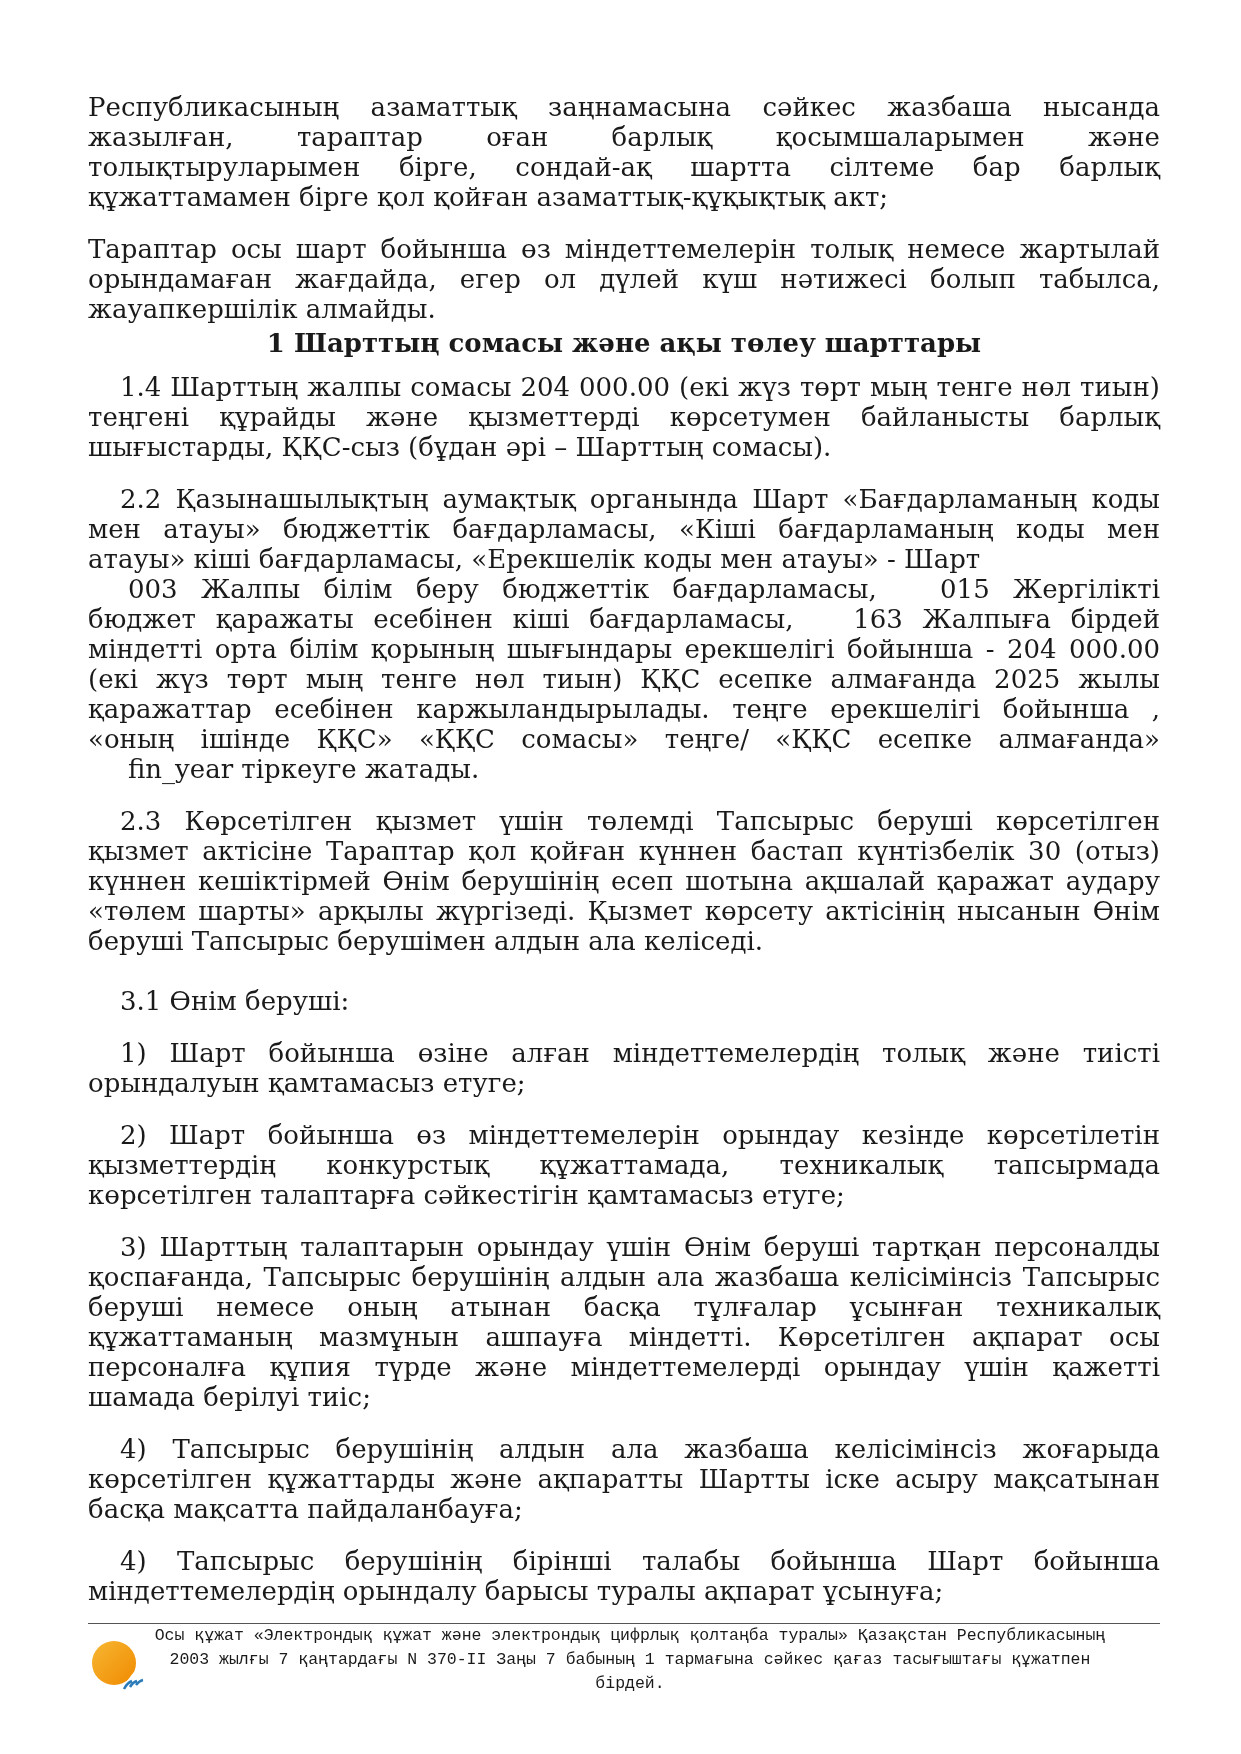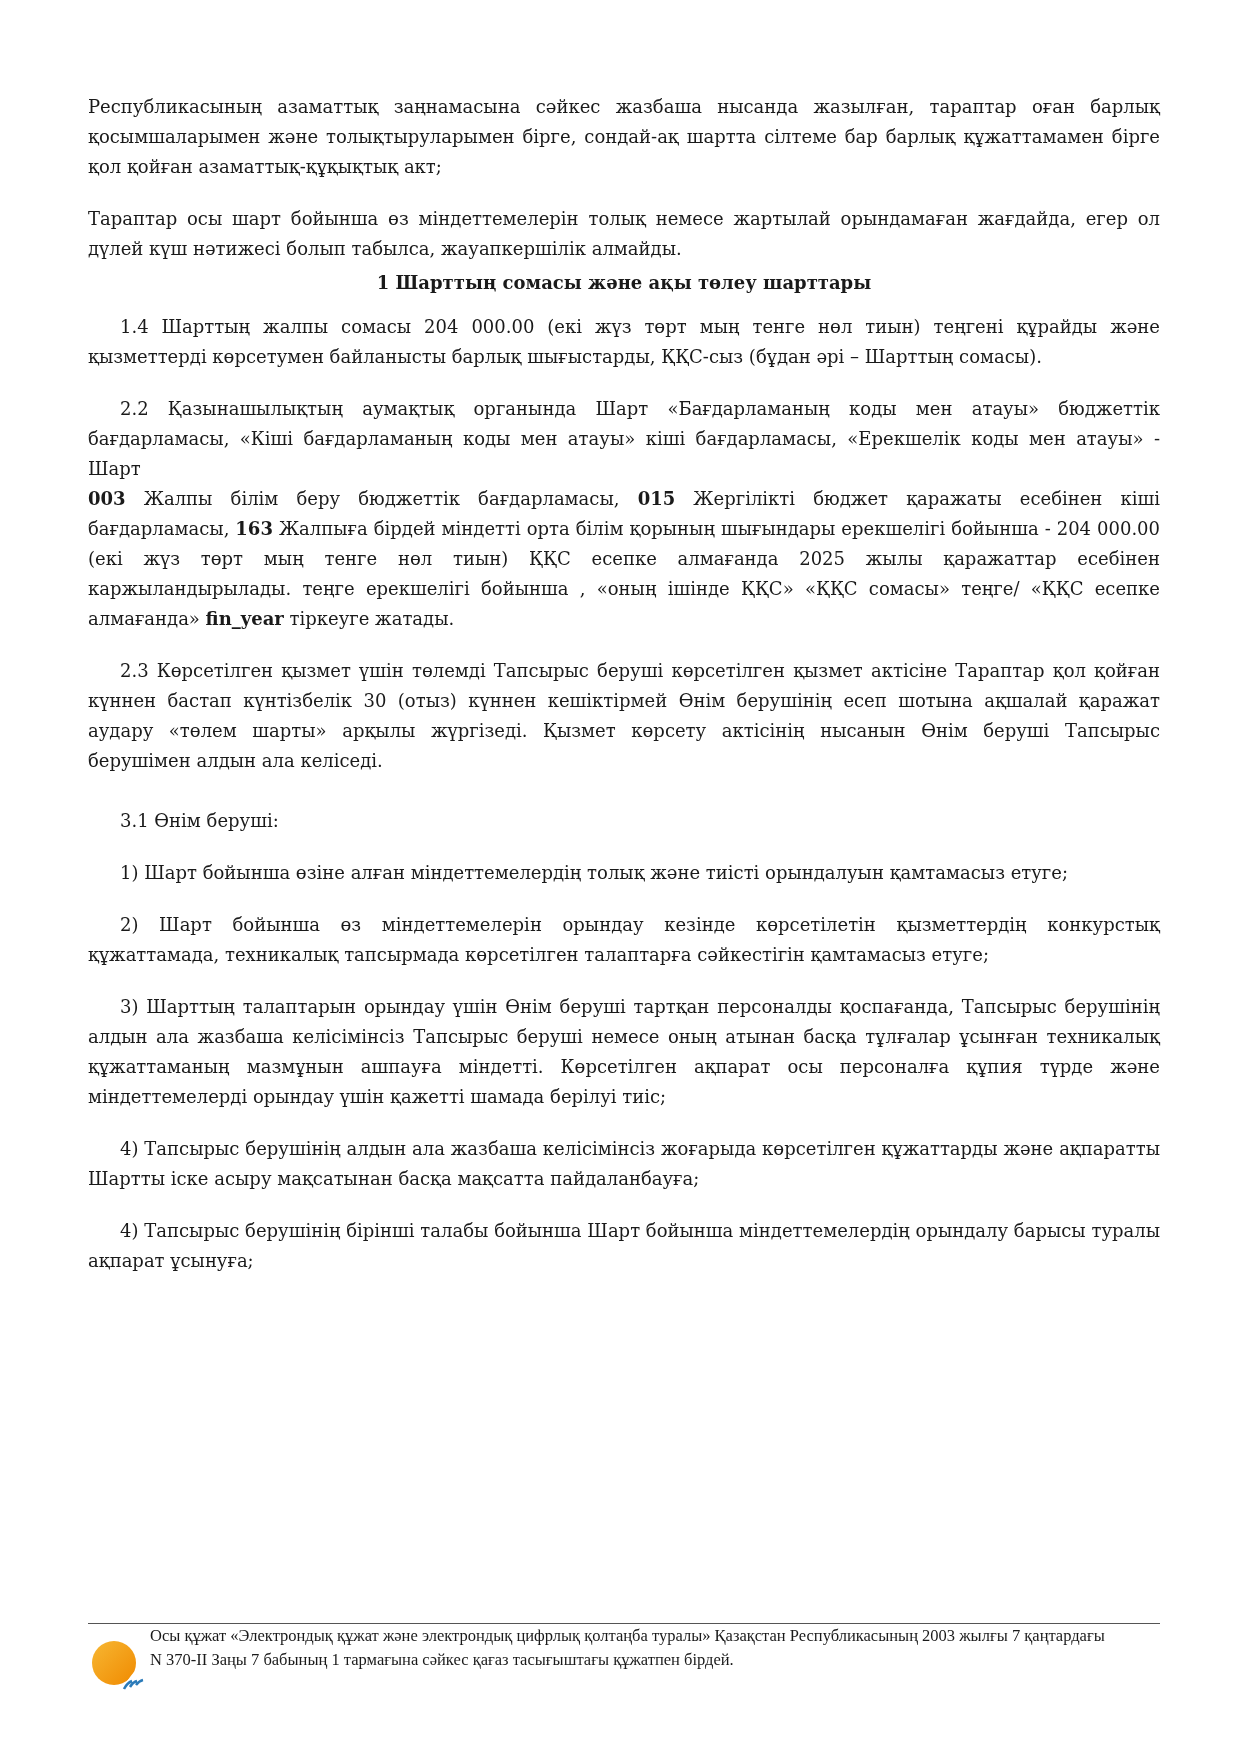--- a/index.html
+++ b/index.html
@@ -1,31 +1,31 @@
 <!DOCTYPE html>
 <html><head>
 <meta charset="utf-8">
 <style>
   html, body { margin: 0; padding: 0; background: #ffffff; }
   body { width: 1241px; height: 1754px; position: relative; overflow: hidden; }
   .page {
     position: absolute; left: 88px; top: 92px; width: 1072px;
-    font-family: "DejaVu Serif", serif; font-size: 18px; color: #1a1a1a;
+    font-family: "DejaVu Serif", serif; font-size: 26px; color: #1a1a1a;
     line-height: 30px; text-align: justify;
   }
   .p { margin: 0; }
   .ind { text-indent: 32px; }
   .gap { height: 22px; }
   .gap-s { height: 8px; }
   .heading { text-align: center; font-weight: bold; margin: 4px 0 6px 0; }
-  b { font-weight: bold; }
+  b { font-weight: normal; margin-left: 40px; }
   .footer-line { position: absolute; left: 88px; top: 1623px; width: 1072px; height: 1px; background: #555; }
   .footer-text {
     position: absolute; left: 150px; top: 1624px; width: 960px;
-    font-family: Liberation Serif, serif; font-size: 16.5px; line-height: 24px; color: #1a1a1a;
+    font-family: Liberation Mono, monospace; font-size: 16.5px; line-height: 24px; color: #1a1a1a; text-align: center;
   }
   .logo { position: absolute; left: 90px; top: 1637px; width: 58px; height: 58px; }
 </style>
 </head>
 <body>
 
 <div class="page">
   <p class="p">Республикасының азаматтық заңнамасына сәйкес жазбаша нысанда жазылған, тараптар оған барлық қосымшаларымен және толықтыруларымен бірге, сондай-ақ шартта сілтеме бар барлық құжаттамамен бірге қол қойған азаматтық-құқықтық акт;</p>
   <div class="gap"></div>
   <p class="p">Тараптар осы шарт бойынша өз міндеттемелерін толық немесе жартылай орындамаған жағдайда, егер ол дүлей күш нәтижесі болып табылса, жауапкершілік алмайды.</p>

